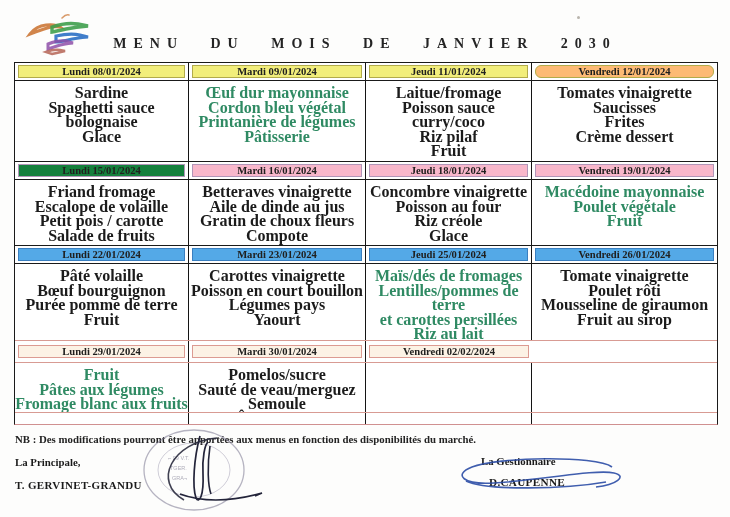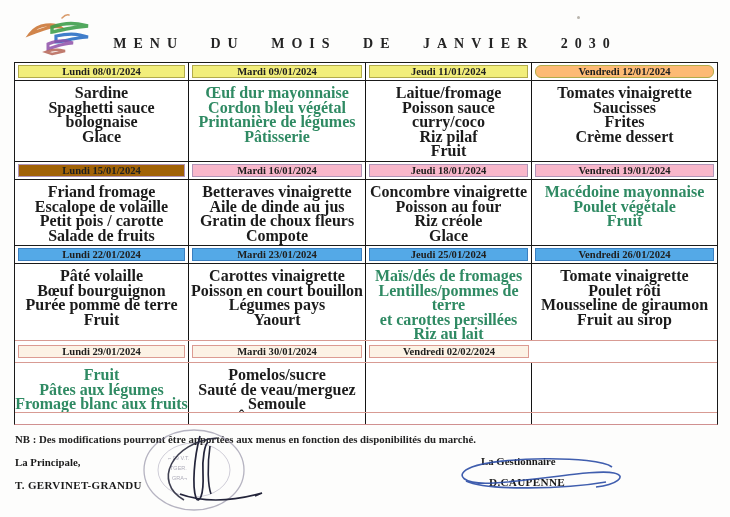--- a/index.html
+++ b/index.html
@@ -101,21 +101,21 @@
       <div class="cell">
           <div class="menu-line" style="color: rgb(27, 27, 27);">Tomates vinaigrette</div>
           <div class="menu-line" style="color: rgb(27, 27, 27);">Saucisses</div>
           <div class="menu-line" style="color: rgb(27, 27, 27);">Frites</div>
           <div class="menu-line" style="color: rgb(27, 27, 27);">Crème dessert</div>
         </div>
     </div>
 
     <div class="week-header">
       <div class="hcell">
-          <div class="band" style="background: #a16207; border-color: rgb(177, 149, 184); text-align: center;">Lundi 15/01/2024</div>
+          <div class="band" style="background: #15803d; border-color: rgb(177, 149, 184); text-align: center;">Lundi 15/01/2024</div>
         </div>
       <div class="hcell">
           <div class="band" style="background: rgb(248, 183, 203); border-color: rgb(177, 149, 184);">Mardi 16/01/2024</div>
         </div>
       <div class="hcell">
           <div class="band" style="background: rgb(248, 183, 203); border-color: rgb(177, 149, 184);">Jeudi 18/01/2024</div>
         </div>
       <div class="hcell">
           <div class="band" style="background: rgb(248, 183, 203); border-color: rgb(177, 149, 184);">Vendredi 19/01/2024</div>
         </div>

